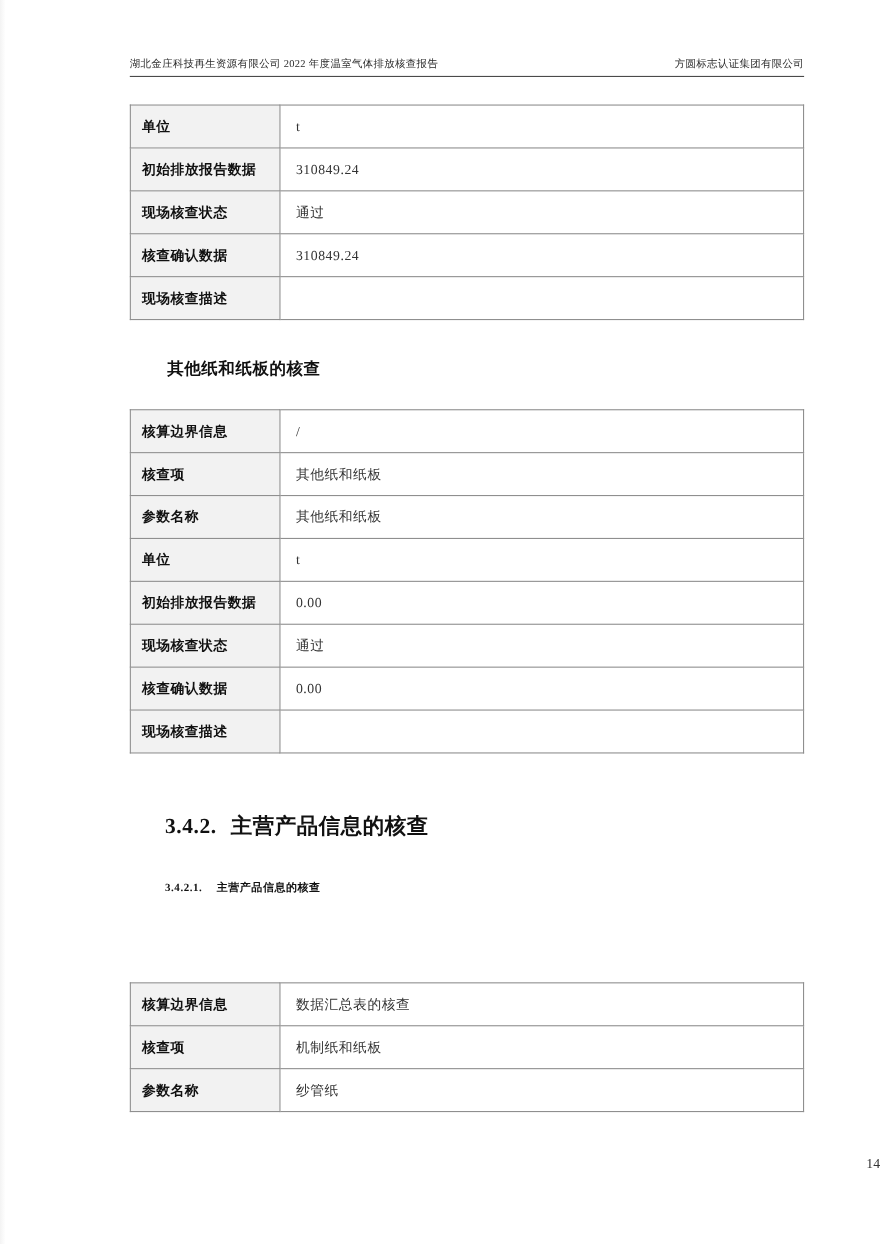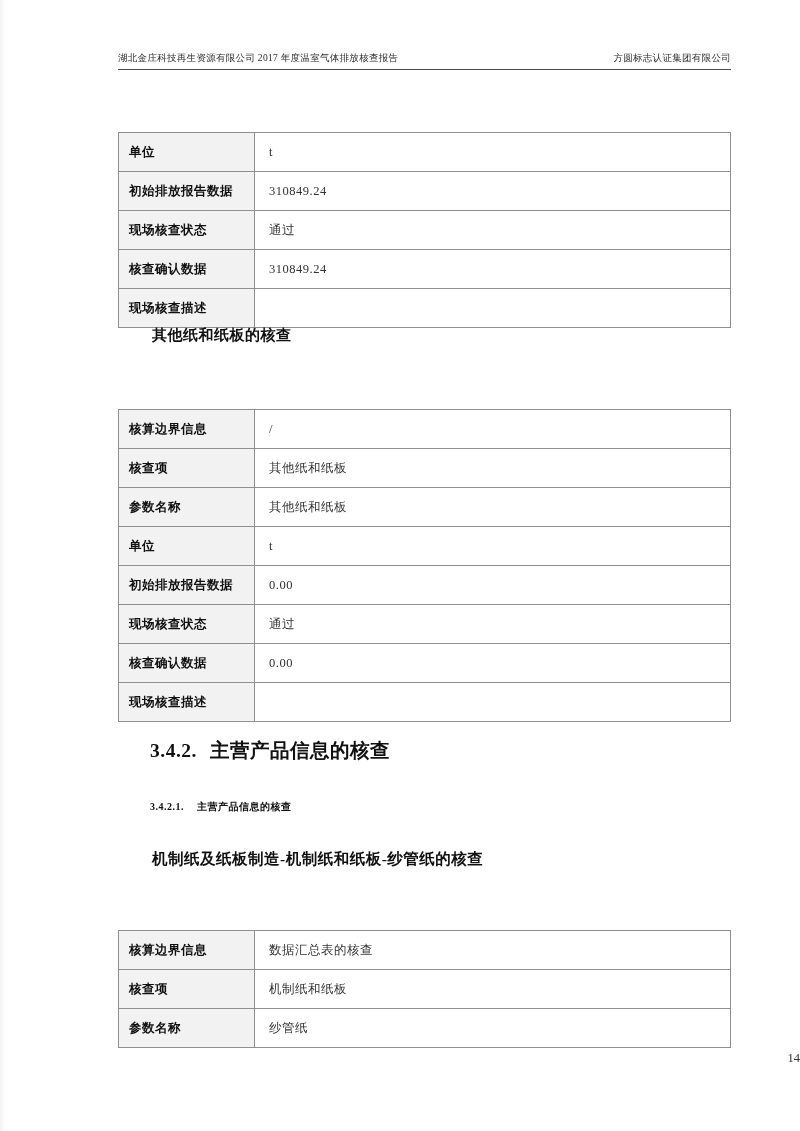--- a/index.html
+++ b/index.html
@@ -33,21 +33,20 @@
     color: #2b2b2b;
     border-bottom: 1px solid #4a4a4a;
     padding-bottom: 4px;
   }
   table.kv-table {
     position: absolute;
     left: 118px;
     width: 613px;
     border-collapse: collapse;
     table-layout: fixed;
-    margin-top: 37px;
   }
   table.kv-table td {
     border: 1px solid #8f8f8f;
     height: 39px;
     vertical-align: middle;
     font-size: 12.5px;
     overflow: hidden;
   }
   td.k {
     width: 136px;
@@ -96,21 +95,21 @@
   }
 </style>
 </head>
 <body>
 
 <div class="page">
 
   <div class="scan-edge"></div>
 
   <div class="page-header">
-    <span>湖北金庄科技再生资源有限公司 2017 年度温室气体排放核查报告</span>
+    <span>湖北金庄科技再生资源有限公司 2022 年度温室气体排放核查报告</span>
     <span>方圆标志认证集团有限公司</span>
   </div>
 
   <table class="kv-table" id="table-summary">
     <tbody>
       <tr>
         <td class="k">单位</td>
         <td class="v">t</td>
       </tr>
       <tr>
@@ -172,21 +171,20 @@
   </table>
 
   <div class="h-num" id="sec-342">
     <span class="num-gap">3.4.2.</span><span>主营产品信息的核查</span>
   </div>
 
   <div class="h-num" id="sec-3421">
     <span class="num-gap">3.4.2.1.</span><span>主营产品信息的核查</span>
   </div>
 
-  <div class="h-sub" id="heading-machine-paper">机制纸及纸板制造-机制纸和纸板-纱管纸的核查</div>
 
   <table class="kv-table" id="table-spool">
     <tbody>
       <tr>
         <td class="k">核算边界信息</td>
         <td class="v">数据汇总表的核查</td>
       </tr>
       <tr>
         <td class="k">核查项</td>
         <td class="v">机制纸和纸板</td>

